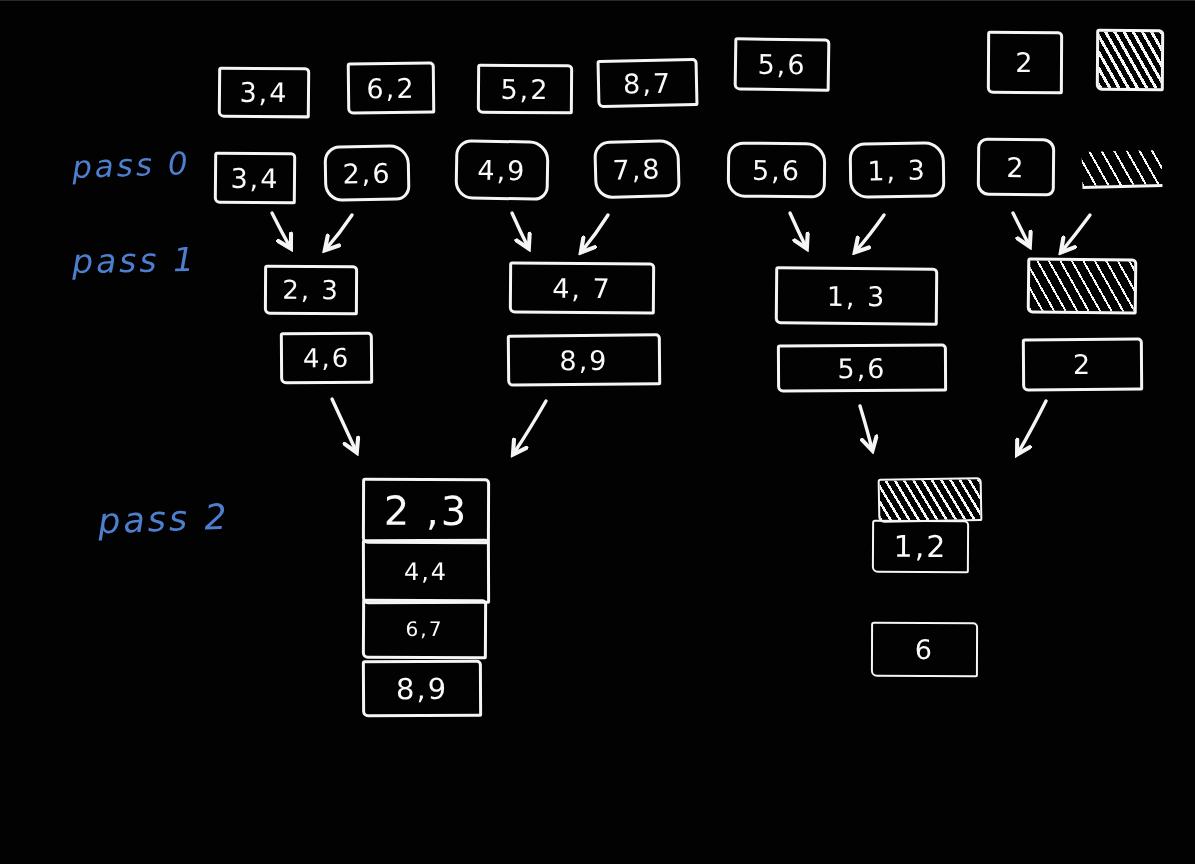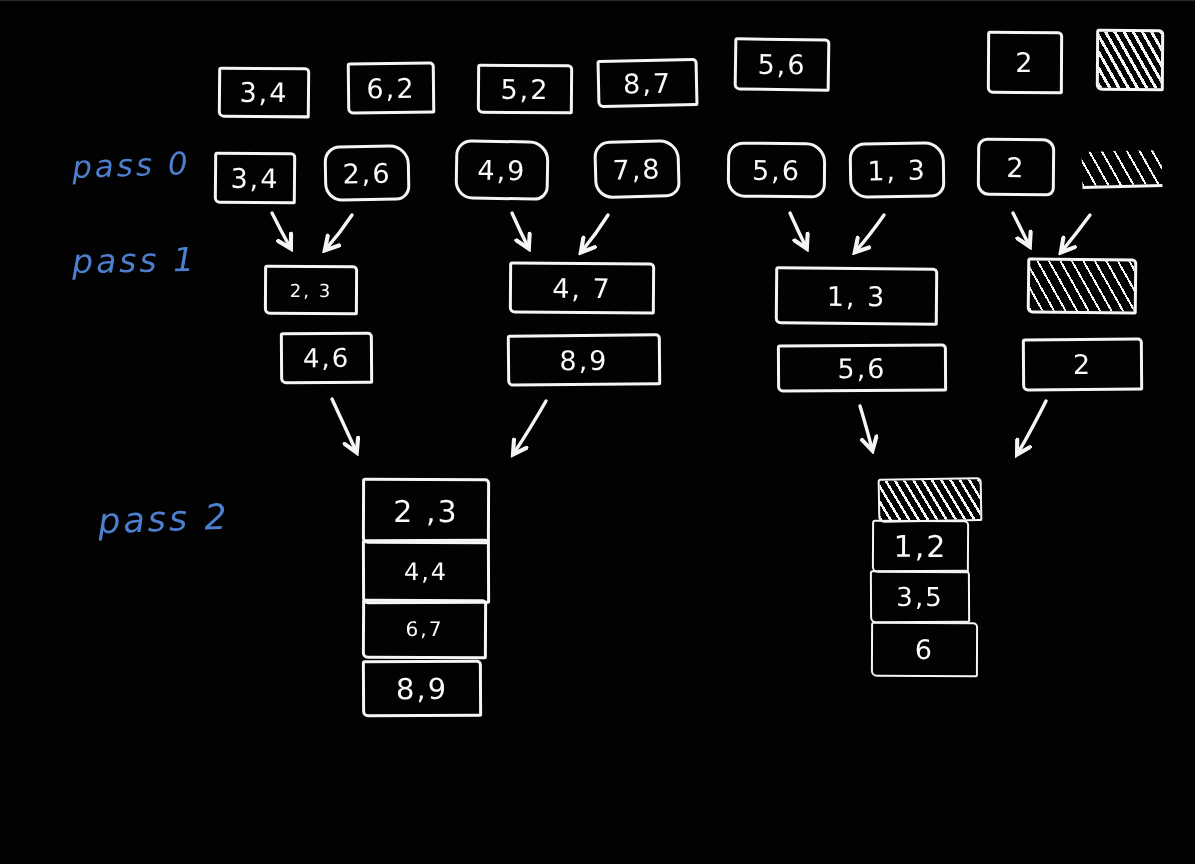--- a/index.html
+++ b/index.html
@@ -70,42 +70,41 @@
   <div class="box rounded" style="left:324px;top:144px;width:80px;height:50px;transform:rotate(-1deg)">2,6</div>
   <div class="box rounded" style="left:455px;top:139px;width:88px;height:54px;transform:rotate(1deg)">4,9</div>
   <div class="box rounded" style="left:594px;top:139px;width:80px;height:52px;transform:rotate(-1.5deg)">7,8</div>
   <div class="box rounded" style="left:727px;top:141px;width:93px;height:50px;transform:rotate(.6deg)">5,6</div>
   <div class="box rounded" style="left:849px;top:141px;width:90px;height:50px;transform:rotate(-.8deg)">1, 3</div>
   <div class="box" style="left:977px;top:137px;width:72px;height:52px;border-radius:10px 12px 8px 12px;transform:rotate(.5deg)">2</div>
   <div class="box hatch-open" style="left:1082px;top:150px;width:80px;height:34px;transform:rotate(-1.5deg)"></div>
 
   <div class="label" style="left:72px;top:240px;font-size:33px;transform:rotate(-1deg)">pass 1</div>
 
-  <div class="box" style="left:264px;top:264px;width:88px;height:44px;font-size:18px;transform:rotate(.3deg)">2, 3</div>
+  <div class="box" style="left:264px;top:264px;width:88px;height:44px;font-size:26px;transform:rotate(.3deg)">2, 3</div>
   <div class="box" style="left:280px;top:331px;width:87px;height:46px;font-size:26px;transform:rotate(-.4deg)">4,6</div>
 
   <div class="box" style="left:509px;top:261px;width:140px;height:46px;transform:rotate(.4deg)">4, 7</div>
   <div class="box" style="left:507px;top:333px;width:148px;height:46px;transform:rotate(-.5deg)">8,9</div>
 
   <div class="box" style="left:775px;top:266px;width:157px;height:52px;transform:rotate(.5deg)">1, 3</div>
   <div class="box" style="left:777px;top:343px;width:164px;height:42px;transform:rotate(-.3deg)">5,6</div>
 
   <div class="box hatch" style="left:1027px;top:257px;width:104px;height:50px;transform:rotate(.6deg)"></div>
   <div class="box" style="left:1022px;top:337px;width:115px;height:47px;transform:rotate(-.4deg)">2</div>
 
   <div class="label" style="left:98px;top:498px;font-size:35px;transform:rotate(-2deg)">pass 2</div>
 
-  <div class="box" style="left:362px;top:477px;width:122px;height:60px;font-size:30px;transform:rotate(.2deg)">2 ,3</div>
+  <div class="box" style="left:362px;top:477px;width:122px;height:60px;font-size:40px;transform:rotate(.2deg)">2 ,3</div>
   <div class="box" style="left:362px;top:538px;width:122px;height:59px;font-size:24px;transform:rotate(-.2deg)">4,4</div>
   <div class="box" style="left:362px;top:598px;width:119px;height:54px;font-size:20px;transform:rotate(.3deg)">6,7</div>
   <div class="box" style="left:362px;top:659px;width:114px;height:51px;font-size:29px;transform:rotate(-.3deg)">8,9</div>
 
   <div class="box hatch-mid" style="left:878px;top:477px;width:100px;height:40px;border-width:2px;transform:rotate(-1deg)"></div>
   <div class="box" style="left:872px;top:519px;width:93px;height:49px;font-size:30px;border-width:2px;transform:rotate(.3deg)">1,2</div>
-  <div class="box" style="left:870px;top:569px;width:96px;height:49px;font-size:26px;border-width:2px;transform:rotate(-.3deg)">3,5</div>
   <div class="box" style="left:871px;top:621px;width:103px;height:51px;font-size:27px;border-width:2px;transform:rotate(.2deg)">6</div>
 
   <svg class="arrows" width="1195" height="864" viewBox="0 0 1195 864">
     <defs>
       <marker id="ah" viewBox="0 0 10 10" refX="7" refY="5" markerWidth="5.5" markerHeight="5.5" orient="auto-start-reverse">
         <path d="M1,1 L8,5 L1,9" fill="none" stroke="#f5f5f5" stroke-width="2.2" stroke-linecap="round"></path>
       </marker>
     </defs>
     <g fill="none" stroke="#f5f5f5" stroke-width="3.4" stroke-linecap="round" marker-end="url(#ah)">
 

